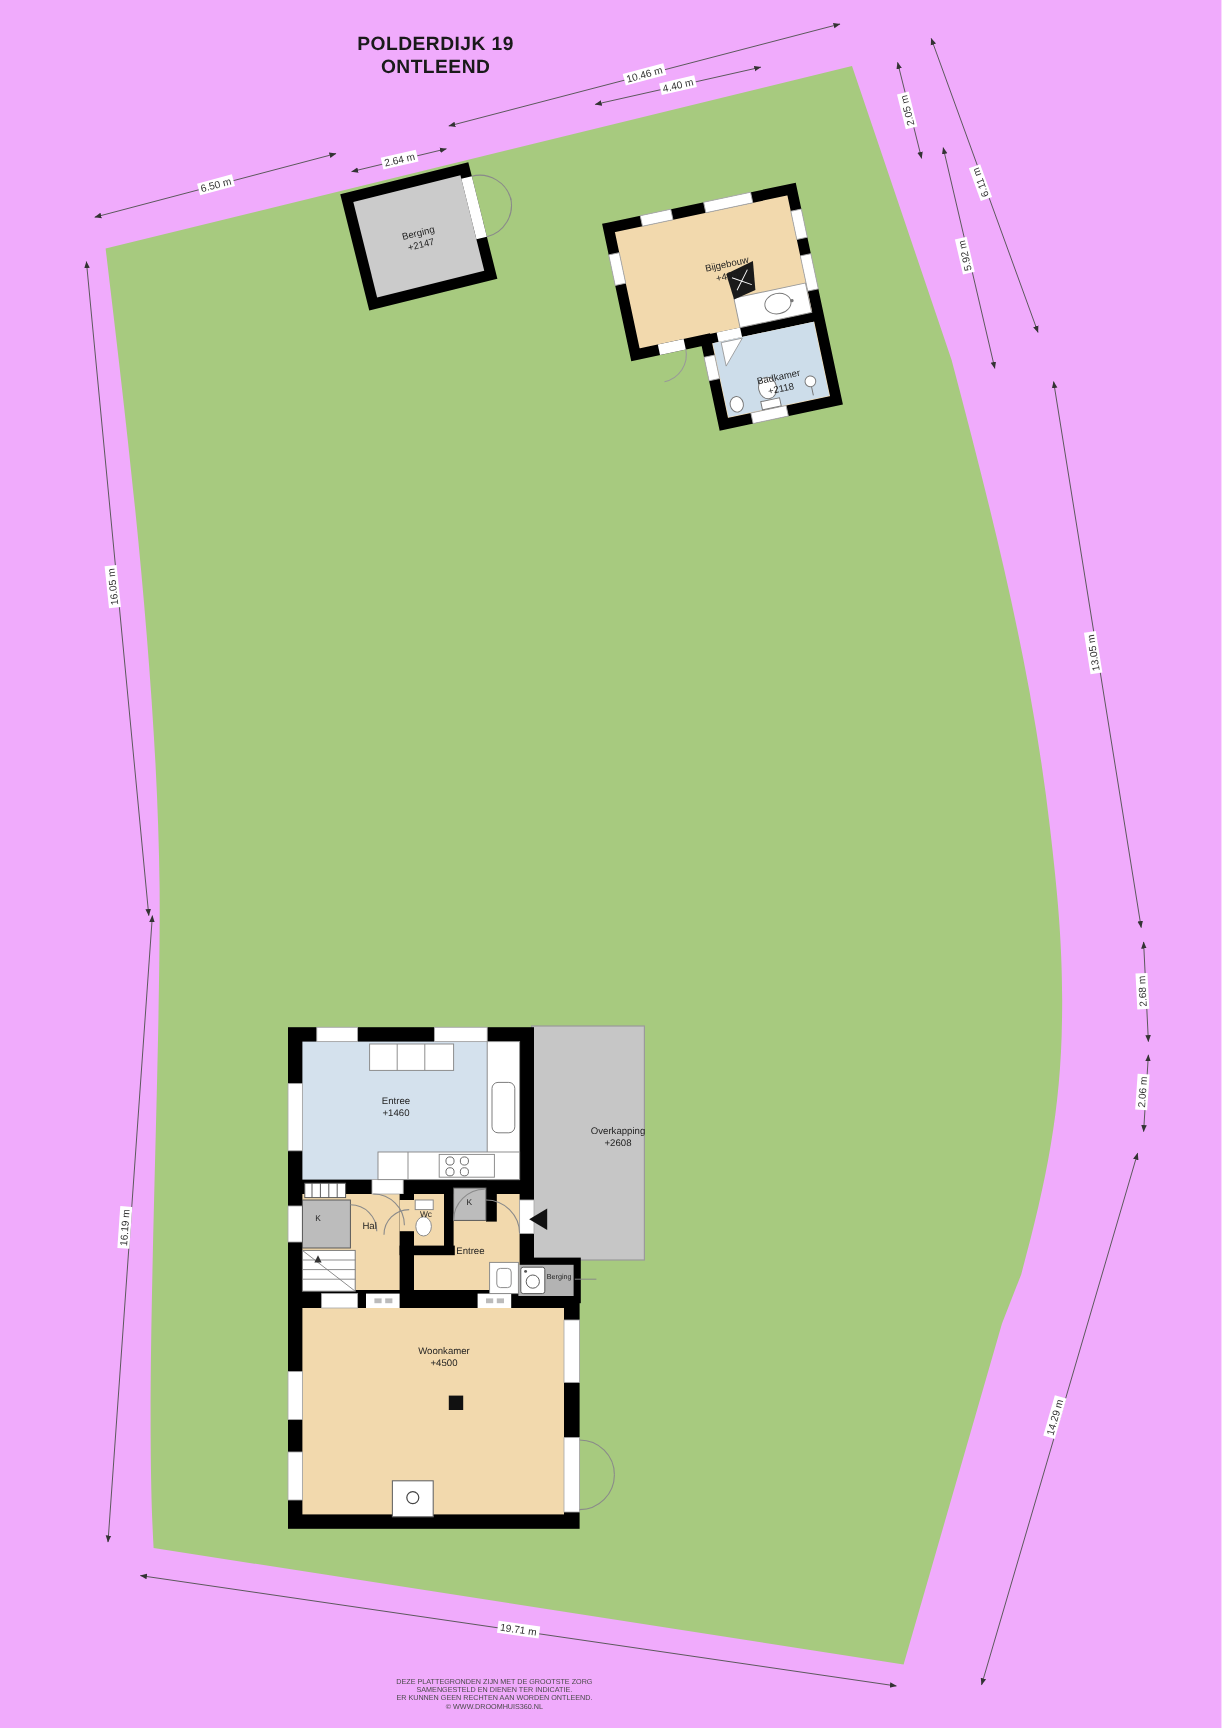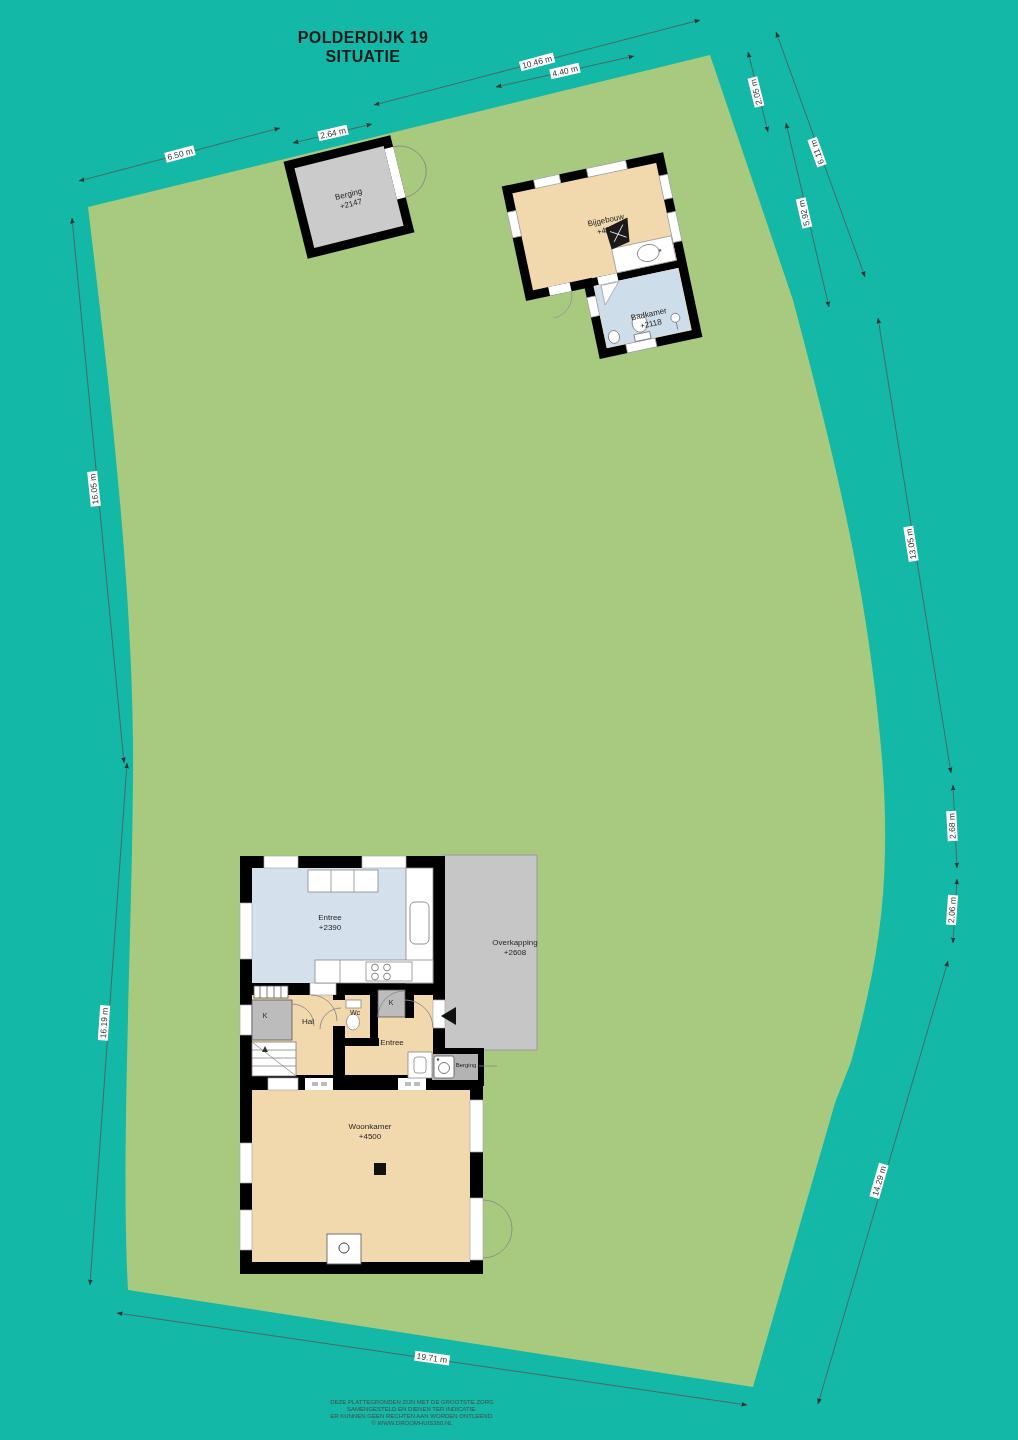--- a/index.html
+++ b/index.html
@@ -1,16 +1,16 @@
 <!DOCTYPE html>
 <html><head>
 <meta charset="utf-8">
 <style>
   html,body{margin:0;padding:0;background:#ffffff;}
-  #canvas{position:relative;width:1018px;height:1440px;background:#14b8a6;overflow:hidden;
+  #canvas{position:relative;width:1018px;height:1440px;background:#f0abfc;overflow:hidden;
           font-family:"Liberation Sans","DejaVu Sans",sans-serif;}
   svg{position:absolute;left:0;top:0;}
   .lbl{position:absolute;white-space:nowrap;}
   .title{left:363px;top:28px;transform:translateX(-50%);text-align:center;
          font-size:16px;font-weight:600;letter-spacing:.4px;color:#1a1a1a;line-height:1.2;}
   .title span{display:block;}
   .dim{position:absolute;font-size:8.5px;color:#333;background:#fff;padding:0 2px;white-space:nowrap;}
   .room-label{position:absolute;transform:translate(-50%,-50%);text-align:center;
               font-size:8px;color:#1f1f1f;line-height:1.3;white-space:nowrap;}
   .room-label span{display:block;}
@@ -224,21 +224,21 @@
     <g>
       <circle cx="60" cy="80" r="4.5" fill="#fff" stroke="#777" stroke-width="0.8"></circle>
       <line x1="60" y1="84.5" x2="60" y2="92" stroke="#777" stroke-width="0.8"></line>
     </g>
     <ellipse cx="-4" cy="86" rx="5.5" ry="6.5" fill="#fff" stroke="#777" stroke-width="0.8"></ellipse>
   </g>
 </svg>
 
 <div class="lbl title">
   <span>POLDERDIJK 19</span>
-  <span>SITUATIE</span>
+  <span>ONTLEEND</span>
 </div>
 
 <div class="dim" style="left:180px;top:154px;transform:translate(-50%,-50%) rotate(-15deg)">6.50 m</div>
 <div class="dim" style="left:333px;top:133px;transform:translate(-50%,-50%) rotate(-13deg)">2.64 m</div>
 <div class="dim" style="left:537px;top:62px;transform:translate(-50%,-50%) rotate(-15deg)">10.46 m</div>
 <div class="dim" style="left:565px;top:71px;transform:translate(-50%,-50%) rotate(-13deg)">4.40 m</div>
 <div class="dim" style="left:756px;top:92px;transform:translate(-50%,-50%) rotate(-104deg)">2.05 m</div>
 <div class="dim" style="left:817px;top:152px;transform:translate(-50%,-50%) rotate(-110deg)">6.11 m</div>
 <div class="dim" style="left:804px;top:213px;transform:translate(-50%,-50%) rotate(-103deg)">5.92 m</div>
 <div class="dim" style="left:911px;top:544px;transform:translate(-50%,-50%) rotate(-99deg)">13.05 m</div>
@@ -256,21 +256,21 @@
 <div class="room-label" style="left:607px;top:226px;transform:translate(-50%,-50%) rotate(-12deg)">
   <span>Bijgebouw</span>
   <span>+4264</span>
 </div>
 <div class="room-label" style="left:650px;top:320px;transform:translate(-50%,-50%) rotate(-12deg)">
   <span>Badkamer</span>
   <span>+2118</span>
 </div>
 <div class="room-label" style="left:330px;top:923px">
   <span>Entree</span>
-  <span>+2390</span>
+  <span>+1460</span>
 </div>
 <div class="room-label" style="left:515px;top:948px">
   <span>Overkapping</span>
   <span>+2608</span>
 </div>
 <div class="room-label" style="left:308px;top:1022px">
   <span>Hal</span>
 </div>
 <div class="room-label xs" style="left:355px;top:1013px">
   <span>Wc</span>

